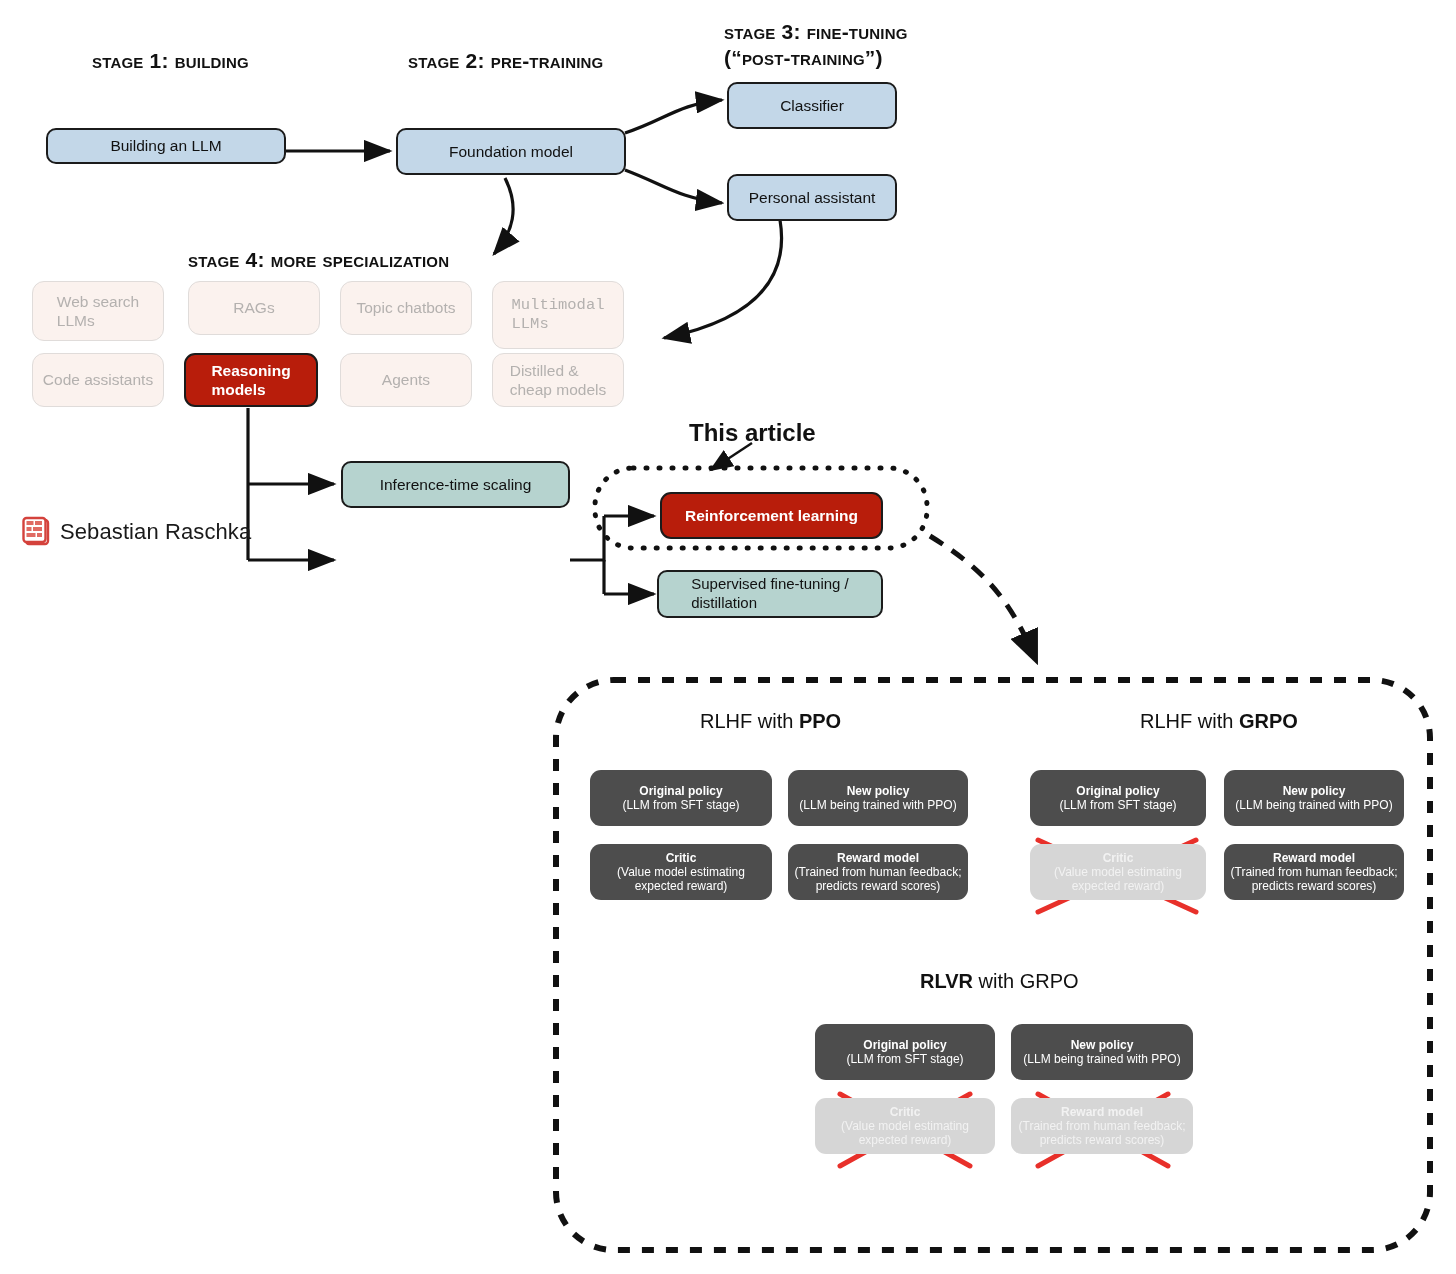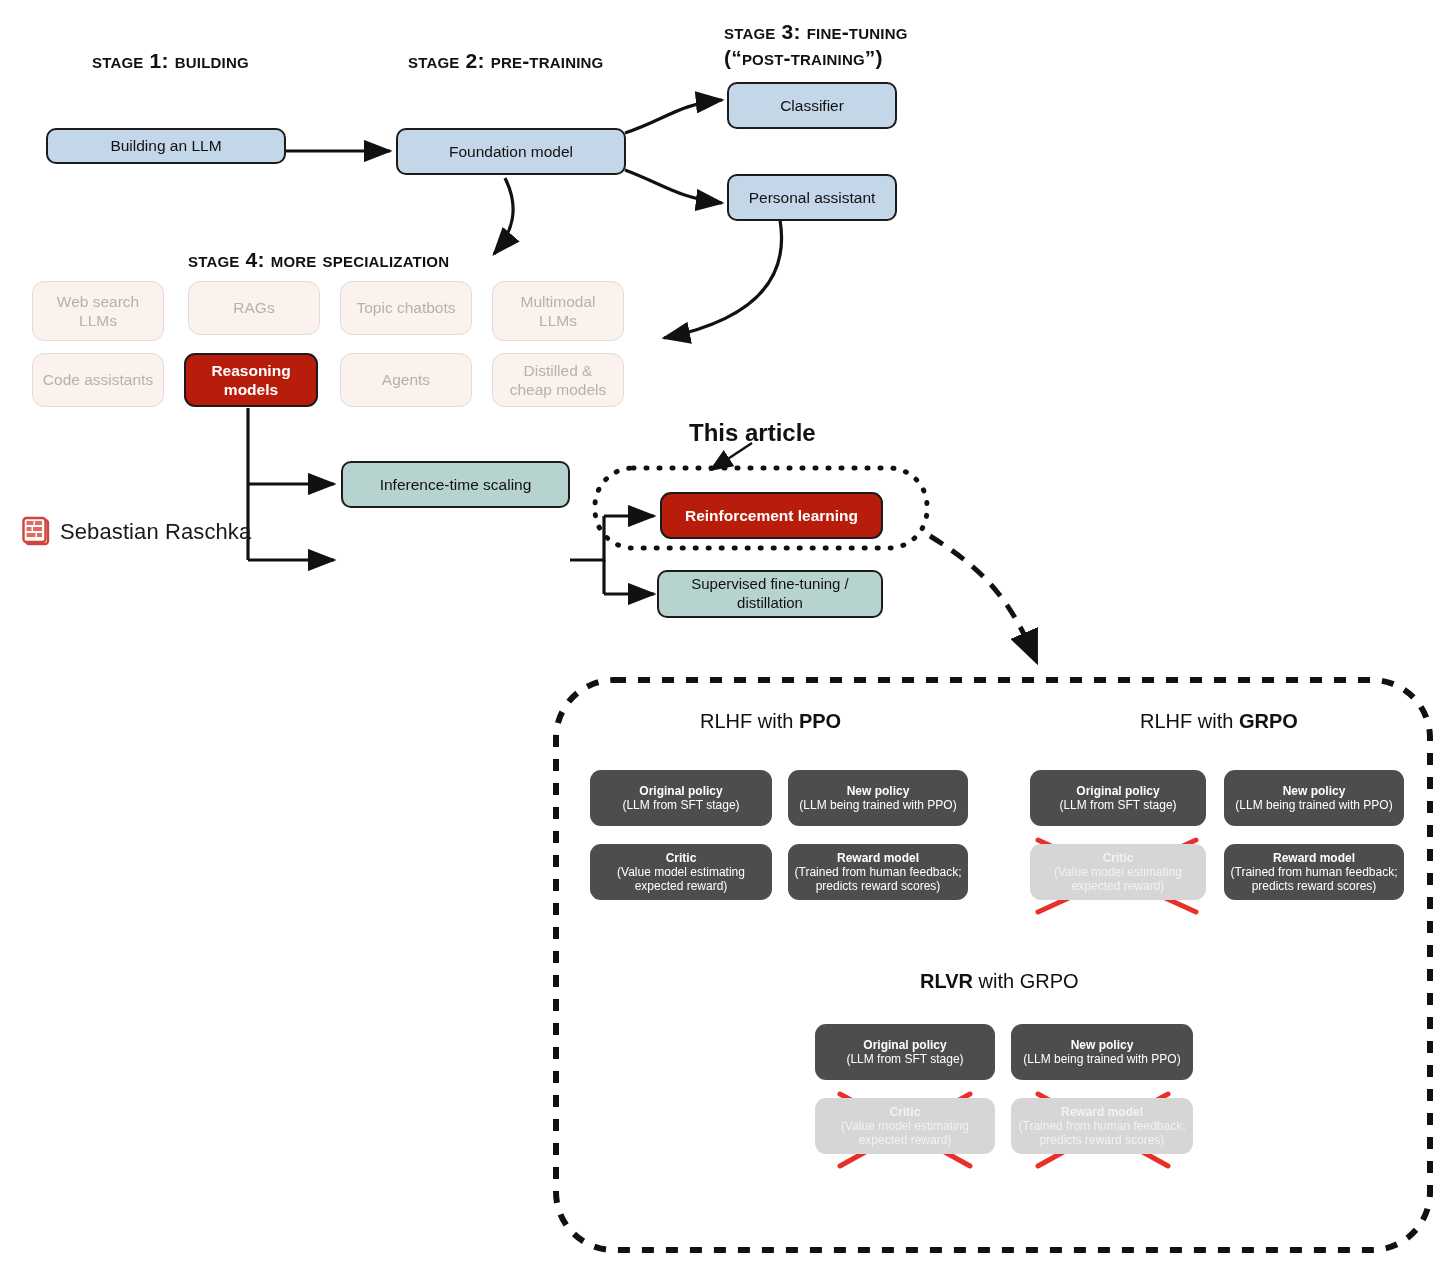--- a/index.html
+++ b/index.html
@@ -31,21 +31,21 @@
   }
   .stage-head.two-line { white-space: normal; }
 
   
   .node {
     position: absolute;
     box-sizing: border-box;
     display: flex;
     align-items: center;
     justify-content: center;
-    text-align: center;
+    text-align: left;
     border-radius: 10px;
     font-size: 15.5px;
     line-height: 1.25;
     padding: 2px 6px;
   }
   .node-blue {
     background: #c3d7e8;
     border: 2.2px solid #1b1b1b;
     color: #111;
   }
@@ -199,21 +199,21 @@
   <div class="node node-blue" style="left:396px; top:128px; width:230px; height:47px;">Foundation model</div>
 
   <div class="node node-blue" style="left:727px; top:82px; width:170px; height:47px;">Classifier</div>
 
   <div class="node node-blue" style="left:727px; top:174px; width:170px; height:47px;">Personal assistant</div>
 
   <div class="node node-faded" style="left:32px; top:281px; width:132px; height:60px; white-space:pre-line;">Web search
 LLMs</div>
   <div class="node node-faded" style="left:188px; top:281px; width:132px; height:54px; white-space:pre-line;">RAGs</div>
   <div class="node node-faded" style="left:340px; top:281px; width:132px; height:54px; white-space:pre-line;">Topic chatbots</div>
-  <div class="node node-faded" style="left:492px; top:281px; width:132px; height:60px; white-space:pre-line;">Multimodal
+  <div class="node node-faded" style="left:492px; top:281px; width:132px; height:68px; white-space:pre-line;font-family:Liberation Mono, monospace;">Multimodal
 LLMs</div>
 
   <div class="node node-faded" style="left:32px; top:353px; width:132px; height:54px; white-space:pre-line;">Code assistants</div>
   <div class="node node-red" style="left:184px; top:353px; width:134px; height:54px; white-space:pre-line; border-radius:11px;">Reasoning
 models</div>
   <div class="node node-faded" style="left:340px; top:353px; width:132px; height:54px; white-space:pre-line;">Agents</div>
   <div class="node node-faded" style="left:492px; top:353px; width:132px; height:54px; white-space:pre-line;">Distilled &amp;
 cheap models</div>
 
   <div class="node node-teal" style="left:341px; top:461px; width:229px; height:47px;">Inference-time scaling</div>

